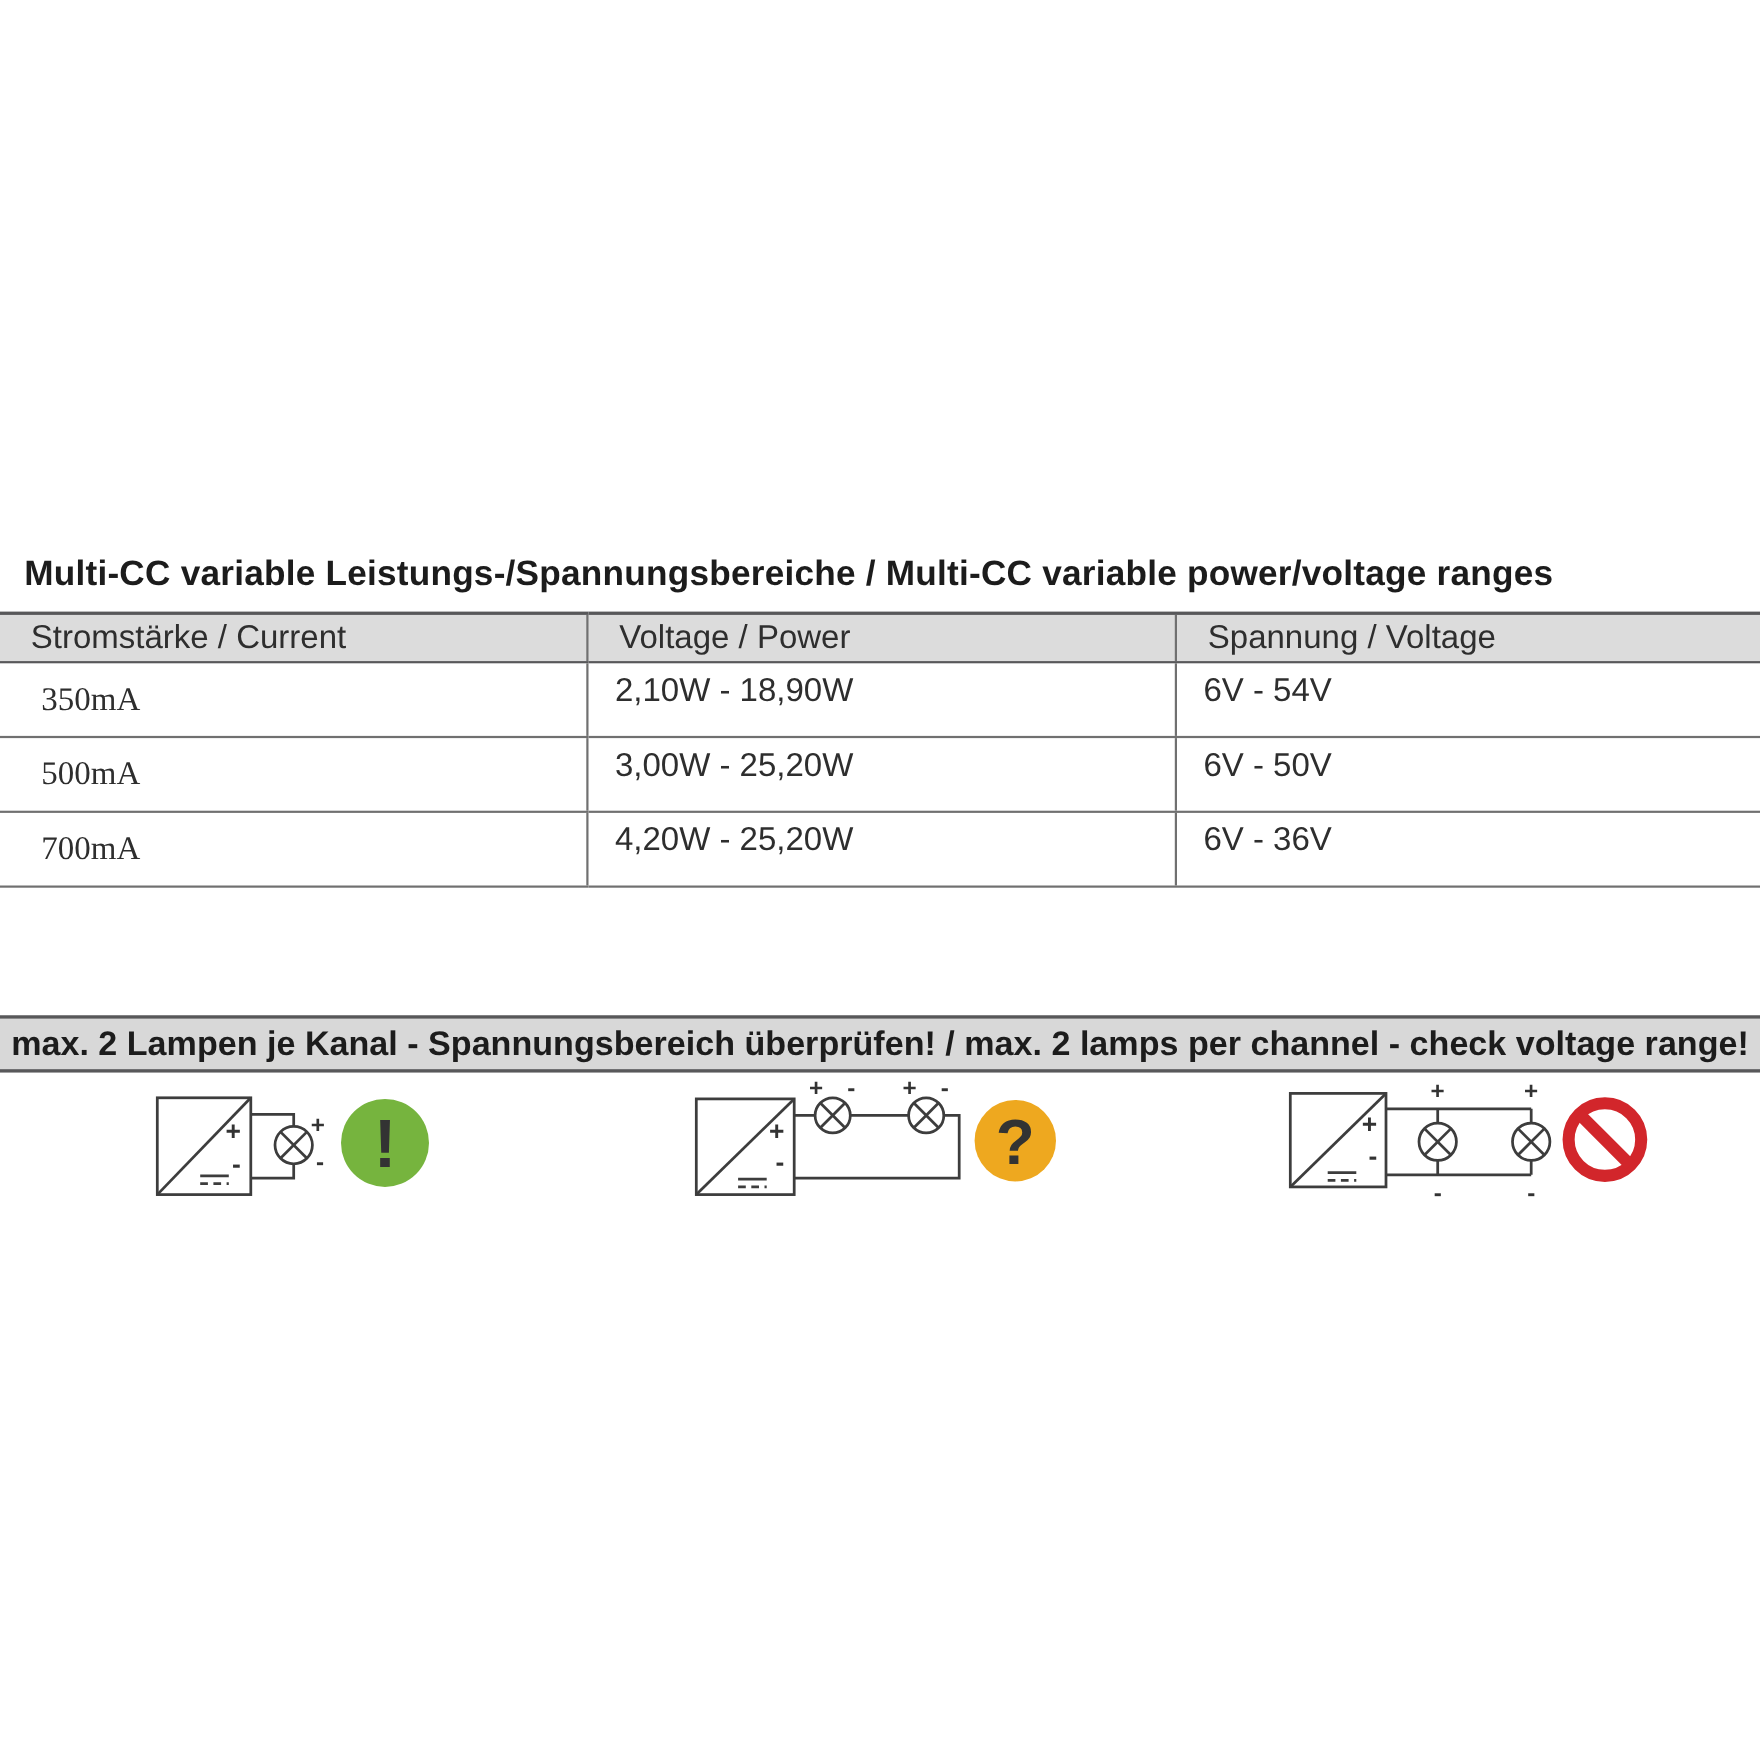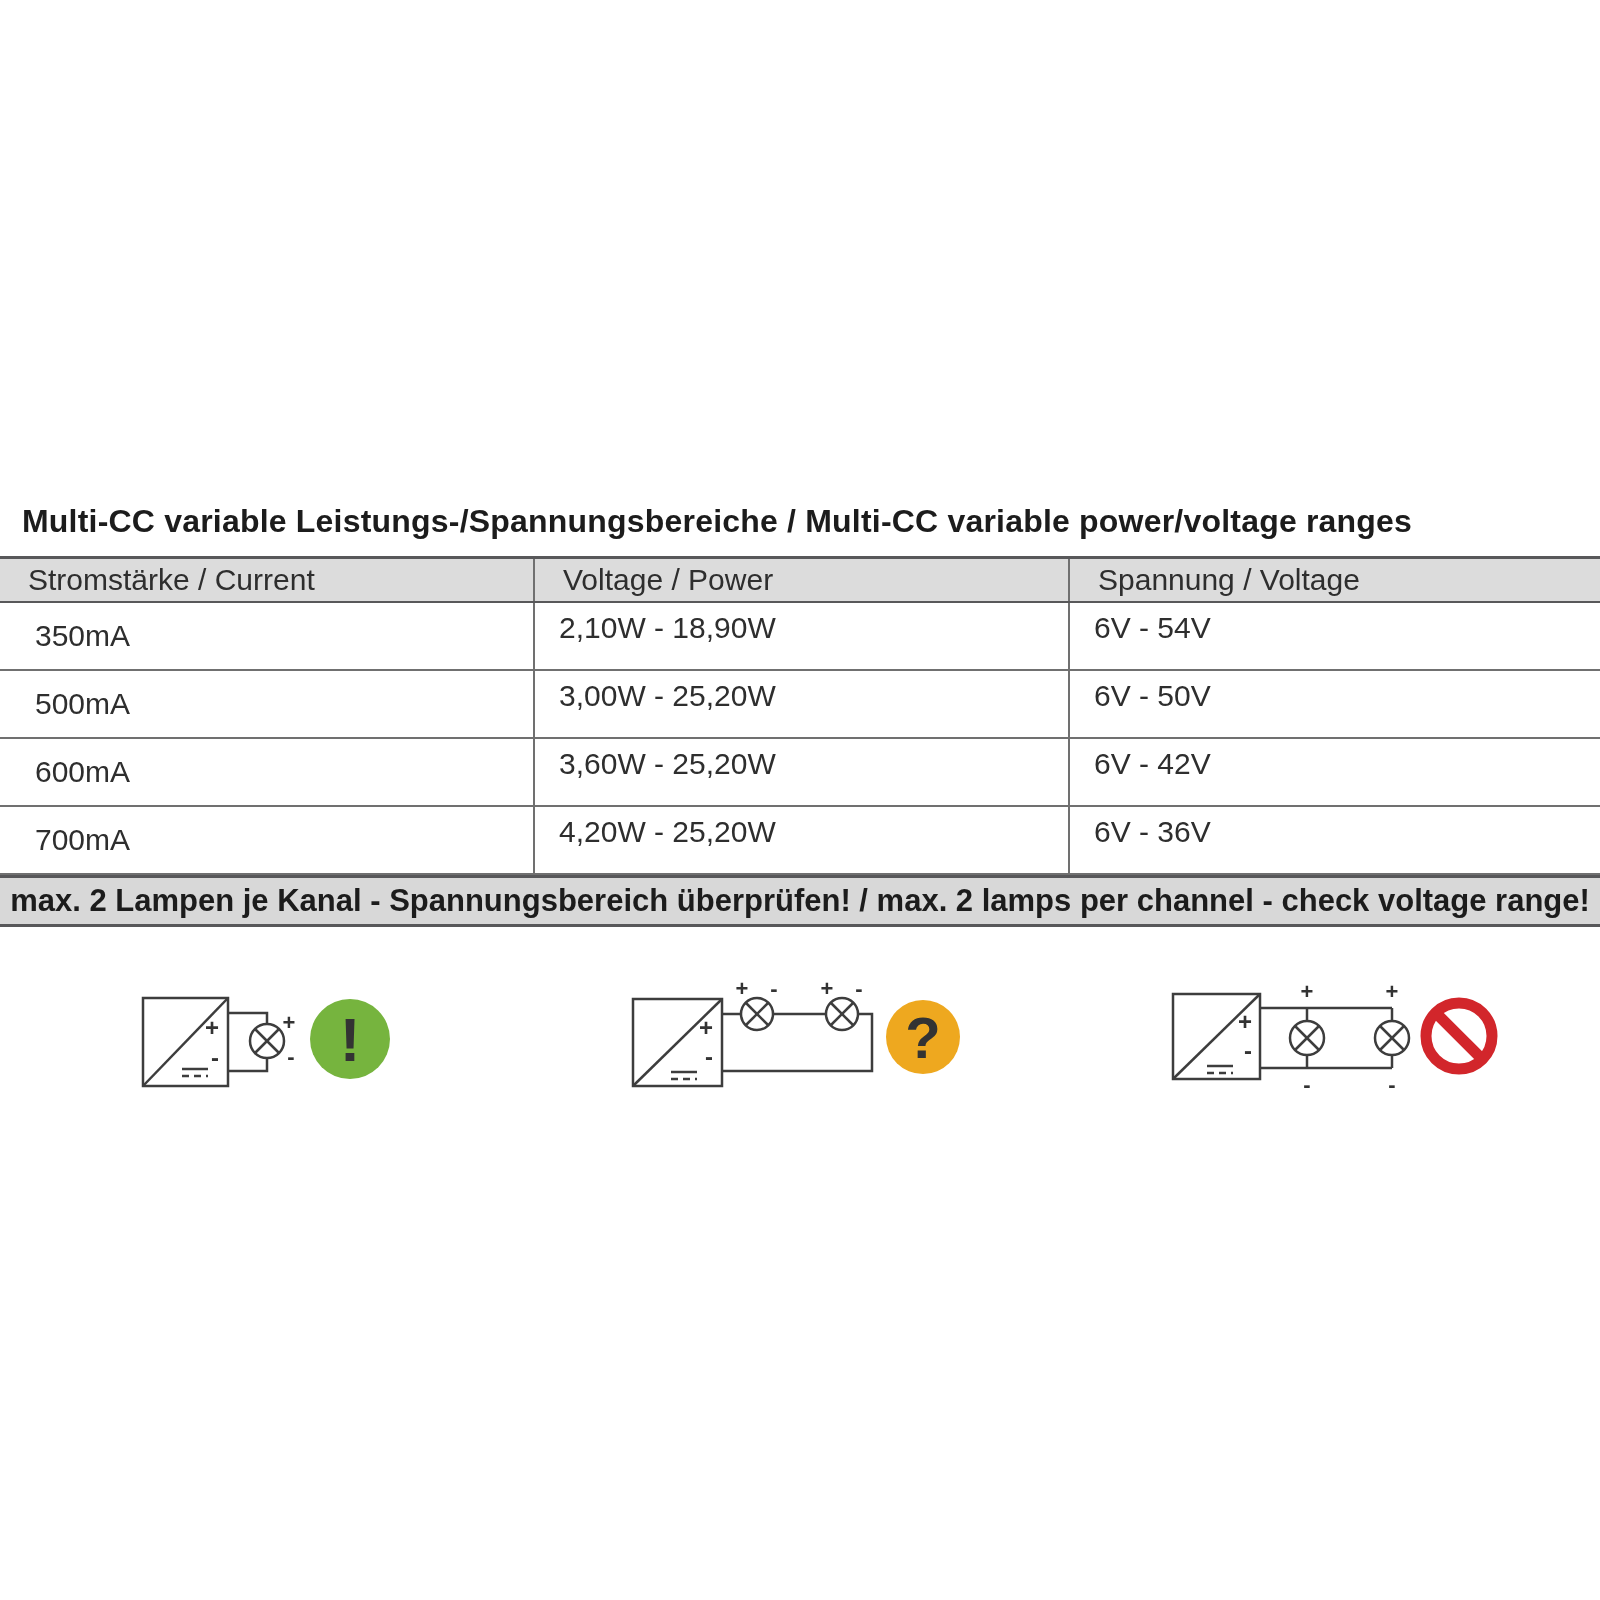--- a/index.html
+++ b/index.html
@@ -20,24 +20,24 @@
   table.spec-table th {
     background:#dcdcdc; font-weight:normal; text-align:left;
     height:42px; padding:0 0 0 28px;
     border-top:3px solid #58585a; border-bottom:2px solid #58585a;
   }
   table.spec-table td {
     height:50px; padding:0 0 16px 24px; background:#ffffff;
     border-bottom:2px solid #707070;
   }
   table.spec-table th + th, table.spec-table td + td { border-left:2px solid #707070; }
-  table.spec-table td.c1 { padding:0; }
+  table.spec-table td.c1 { padding:0;font-family:Liberation Serif, serif; }
   .cur { display:inline-block; width:165px; text-align:center; }
   .banner {
-    position:absolute; top:864px; left:0; width:1600px; height:46px;
+    position:absolute; top:912px; left:0; width:1600px; height:46px;
     background:#d8d8d8; border-top:3px solid #58585a; border-bottom:3px solid #58585a;
     display:flex; align-items:center; justify-content:center;
     font-size:31px; font-weight:bold; color:#1c1c1c; white-space:nowrap;
   }
   .diagrams { position:absolute; top:955px; left:0; }
   .diagrams text { font-family:"Liberation Sans", sans-serif; font-weight:bold; fill:#333333; }
   .wire { stroke:#3d3d3d; stroke-width:2.5; fill:none; }
   .box  { stroke:#3d3d3d; stroke-width:2.5; fill:#ffffff; }
   .lamp { stroke:#3d3d3d; stroke-width:2.5; fill:#ffffff; }
   .dcdash { stroke:#3d3d3d; stroke-width:2.5; stroke-dasharray:7 5; }
@@ -68,25 +68,20 @@
     <tbody>
       <tr>
         <td class="c1"><span class="cur">350mA</span></td>
         <td>2,10W - 18,90W</td>
         <td>6V - 54V</td>
       </tr>
       <tr>
         <td class="c1"><span class="cur">500mA</span></td>
         <td>3,00W - 25,20W</td>
         <td>6V - 50V</td>
-      </tr>
-      <tr>
-        <td class="c1"><span class="cur">600mA</span></td>
-        <td>3,60W - 25,20W</td>
-        <td>6V - 42V</td>
       </tr>
       <tr>
         <td class="c1"><span class="cur">700mA</span></td>
         <td>4,20W - 25,20W</td>
         <td>6V - 36V</td>
       </tr>
     </tbody>
   </table>
 
   <div class="banner">

